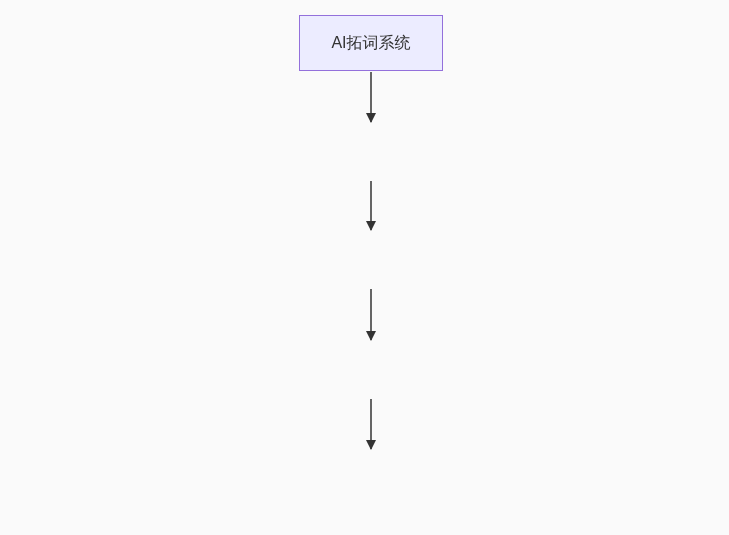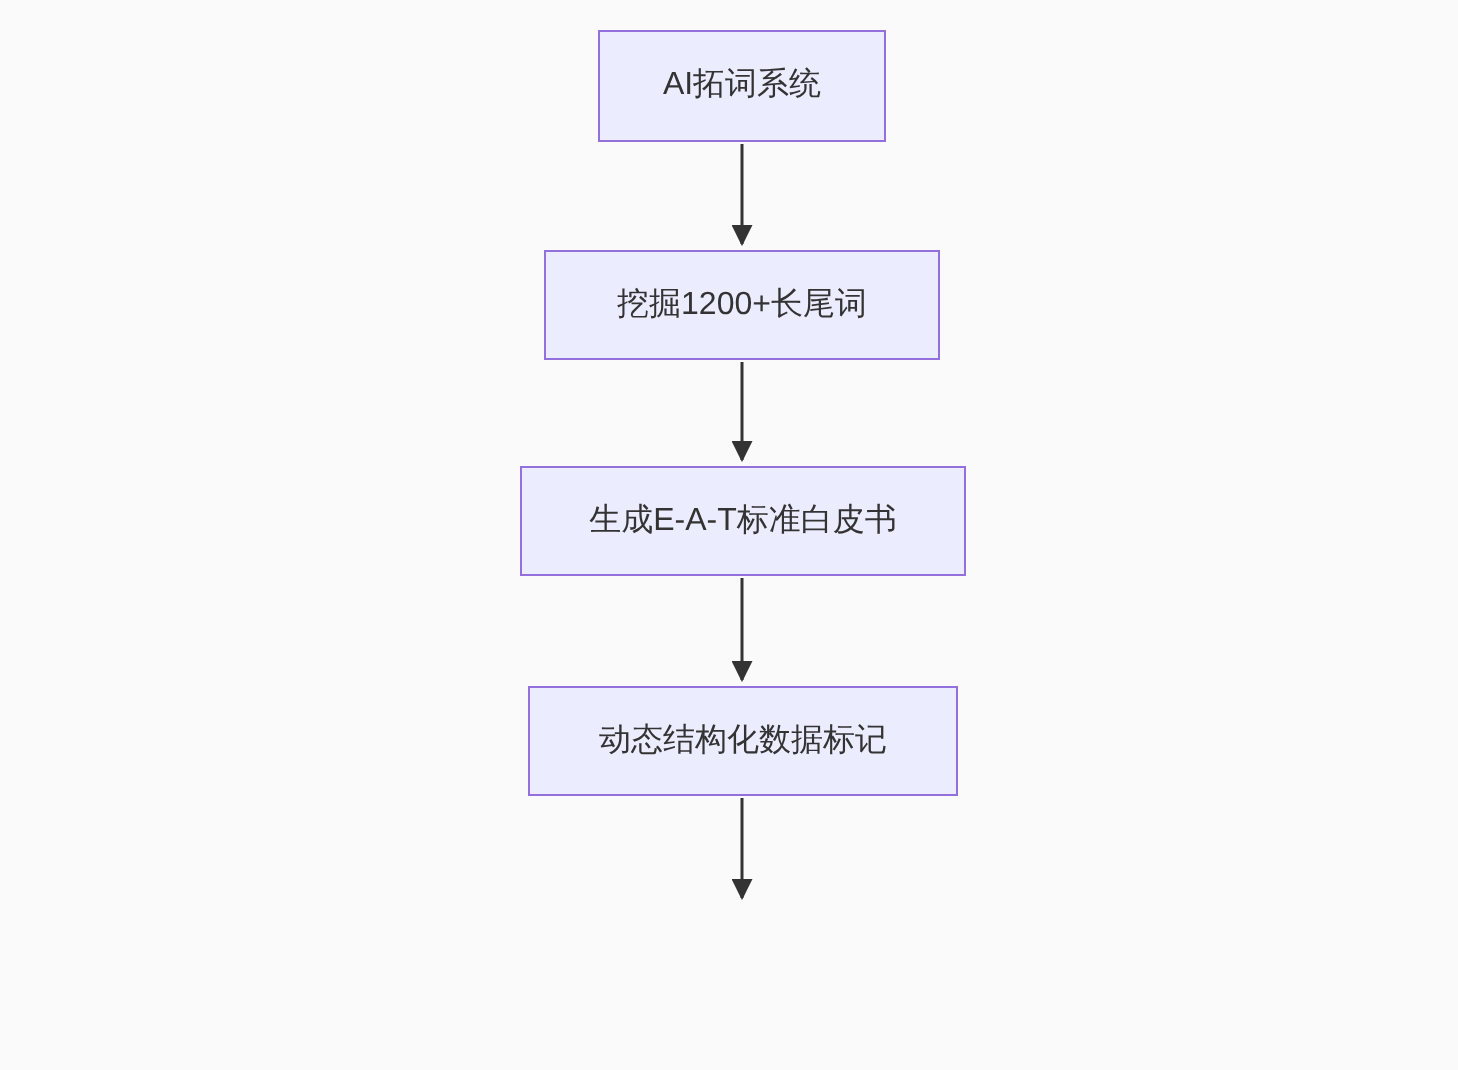--- a/index.html
+++ b/index.html
@@ -67,26 +67,17 @@
     <line x1="371" y1="72" x2="371" y2="122" marker-end="url(#arrowhead)"></line>
     <line x1="371" y1="181" x2="371" y2="230" marker-end="url(#arrowhead)"></line>
     <line x1="371" y1="289" x2="371" y2="340" marker-end="url(#arrowhead)"></line>
     <line x1="371" y1="399" x2="371" y2="449" marker-end="url(#arrowhead)"></line>
   </svg>
 
   <div class="node n1">
     <span>AI拓词系统</span>
   </div>
 
-  <div class="node n2">
-    <span>挖掘1200+长尾词</span>
-  </div>
 
-  <div class="node n3">
-    <span>生成E-A-T标准白皮书</span>
-  </div>
 
-  <div class="node n4">
-    <span>动态结构化数据标记</span>
-  </div>
 
 
 </div>
 
 </body></html>

